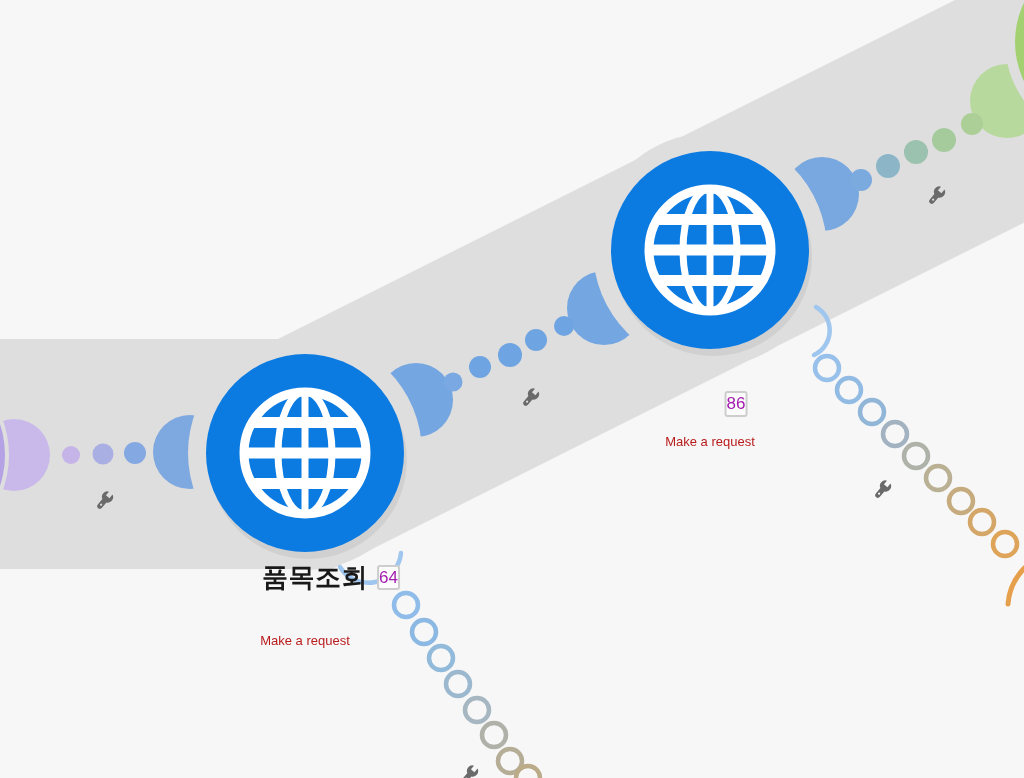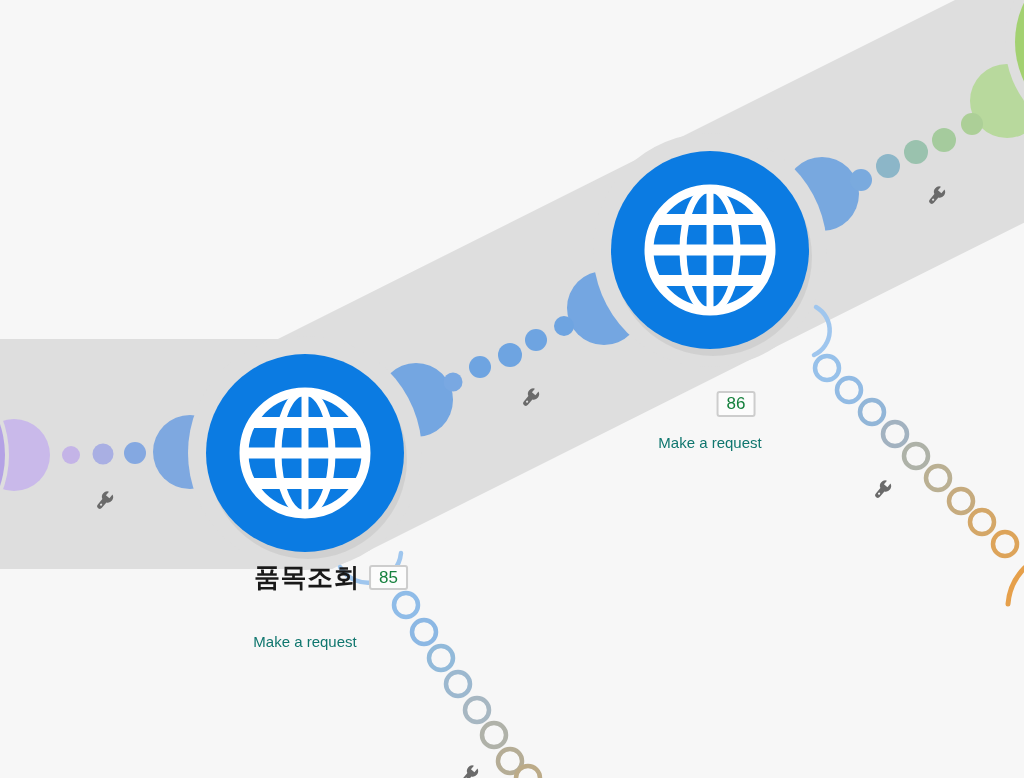--- a/index.html
+++ b/index.html
@@ -2,23 +2,23 @@
 <html><head>
 <meta charset="utf-8">
 <style>
   html,body{margin:0;padding:0;}
   body{font-family:"Liberation Sans","DejaVu Sans",sans-serif;}
   .stage{position:relative;width:1024px;height:778px;overflow:hidden;background:#f7f7f7;}
   #scene{position:absolute;left:0;top:0;width:1024px;height:778px;display:block;}
   .mlabel{position:absolute;display:flex;align-items:center;gap:9px;white-space:nowrap;
           transform:translateX(calc(-50% + 26px));}
   .mlabel .kr{font-size:26px;font-weight:700;color:#191919;letter-spacing:.5px;}
-  .mlabel .badge{font-size:17px;color:#15803d;background:#fcfcfc;border:2px solid #cdcdcd;
-                 border-radius:3px;padding:1px 8px;line-height:1.15;font-weight:400;}
-  .msub{position:absolute;transform:translateX(-50%);font-size:15px;color:#0f766e;white-space:nowrap;}
+  .mlabel .badge{font-size:17px;color:#a21caf;background:#fcfcfc;border:2px solid #cdcdcd;
+                 border-radius:3px;padding:1px 0;line-height:1.15;font-weight:400;}
+  .msub{position:absolute;transform:translateX(-50%);font-size:13px;color:#b91c1c;white-space:nowrap;}
 </style>
 </head>
 <body>
 
 <div class="stage">
   <svg id="scene" viewBox="0 0 1024 778">
       <rect x="0" y="0" width="1024" height="778" fill="#f7f7f7"></rect>
       <path d="M -170 454 L 305 454 L 1110 51" fill="none" stroke="#dedede" stroke-width="230" stroke-linejoin="miter"></path>
       <g>
         <circle cx="14" cy="455" r="36" fill="#c9b9ea"></circle>
@@ -111,21 +111,21 @@
       <g transform="translate(883,489) rotate(40) scale(0.95) translate(-12,-11)">
         <path d="M9.6,1.6 A5.7,5.7 0 0 0 9.2,12 L9.2,19.4 A2.8,2.8 0 0 0 14.8,19.4 L14.8,12 A5.7,5.7 0 0 0 14.4,1.6 L14.4,6.6 L9.6,6.6 Z M12,16.25 a1.15,1.15 0 1 0 0.01,0 Z" fill="#6a6a6a" fill-rule="evenodd"></path>
       </g>
       <g transform="translate(470,774) rotate(40) scale(0.95) translate(-12,-11)">
         <path d="M9.6,1.6 A5.7,5.7 0 0 0 9.2,12 L9.2,19.4 A2.8,2.8 0 0 0 14.8,19.4 L14.8,12 A5.7,5.7 0 0 0 14.4,1.6 L14.4,6.6 L9.6,6.6 Z M12,16.25 a1.15,1.15 0 1 0 0.01,0 Z" fill="#6a6a6a" fill-rule="evenodd"></path>
       </g>
     </svg>
 
   <div class="mlabel" style="left:305px;top:560px;">
     <span class="kr">품목조회</span>
-    <span class="badge">85</span>
+    <span class="badge">64</span>
   </div>
   <div class="msub" style="left:305px;top:633px;">Make a request</div>
 
   <div class="mlabel" style="left:710px;top:391px;">
     <span class="badge">86</span>
   </div>
   <div class="msub" style="left:710px;top:434px;">Make a request</div>
 </div>
 
 </body></html>

